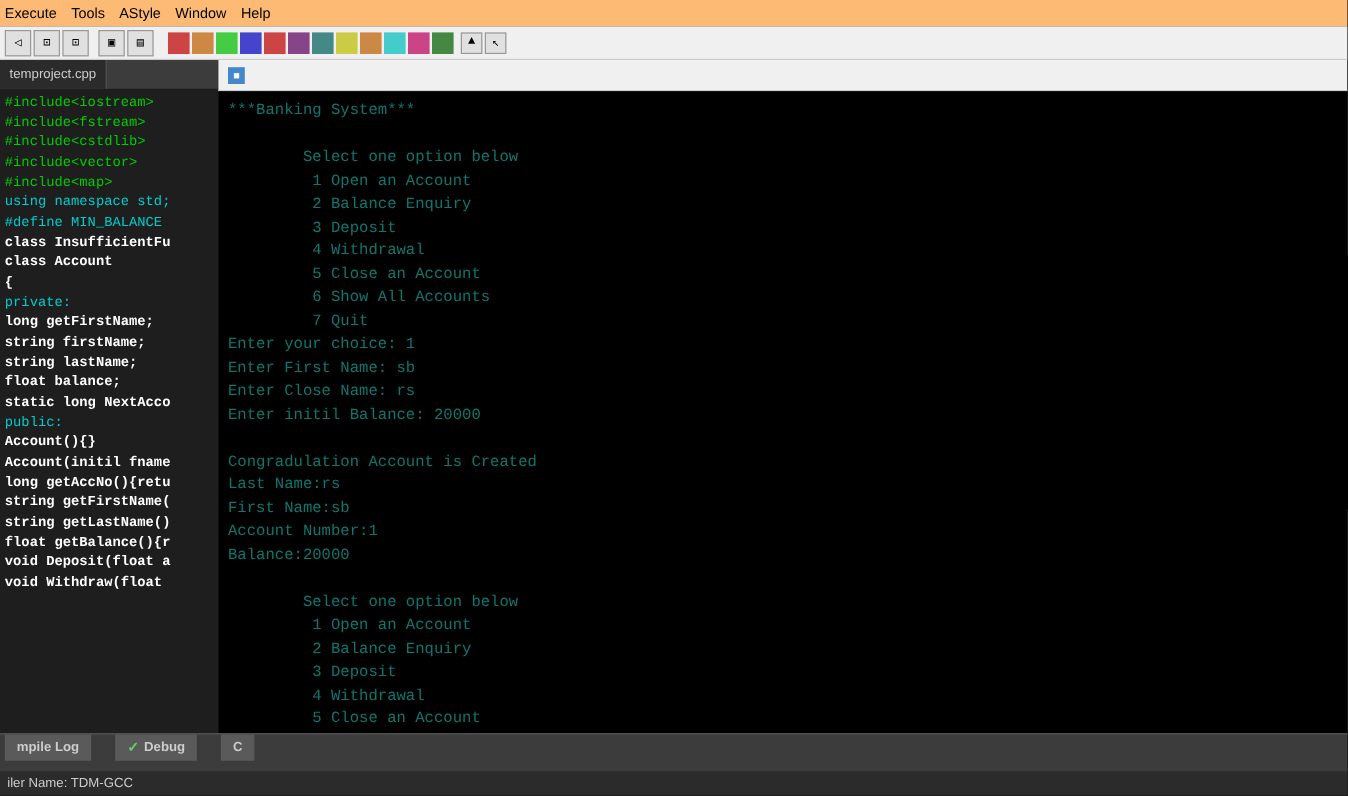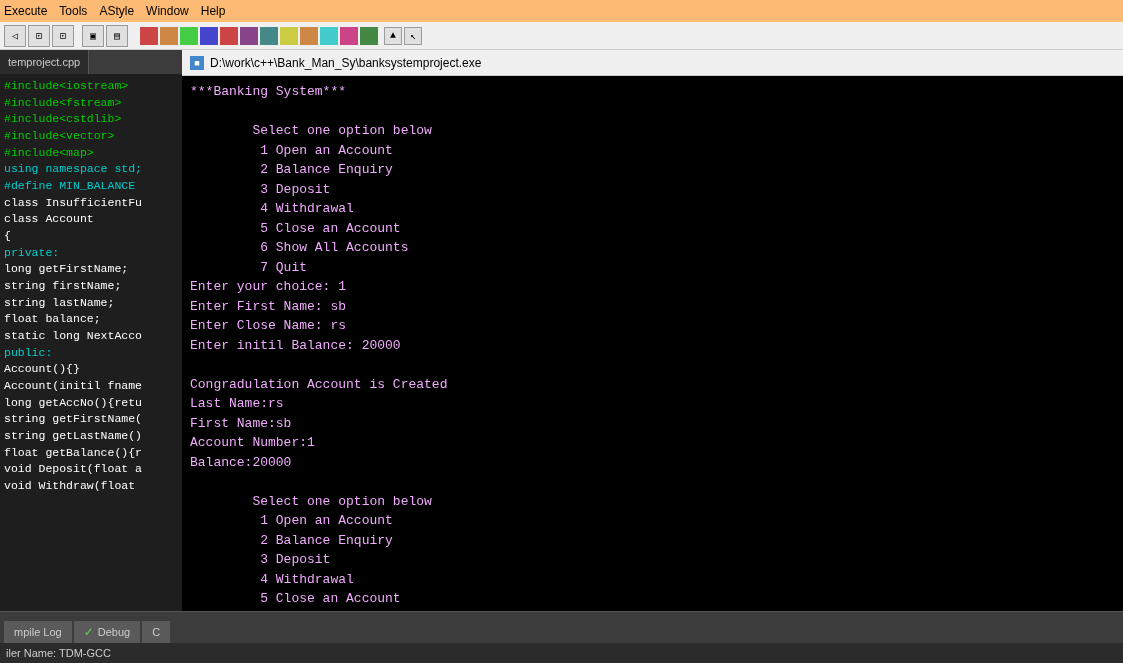--- a/index.html
+++ b/index.html
@@ -94,21 +94,21 @@
     }
 
     .code-line {
       white-space: nowrap;
       overflow: hidden;
     }
 
     
     .c-green { color: #00cc00; }
     .c-cyan { color: #00cccc; }
-    .c-white { color: #ffffff; }
+    .c-white { color: #ffffff; font-weight: bold; }
 
     
     .console-panel {
       flex: 1;
       display: flex;
       flex-direction: column;
       background: #2b2b2b;
     }
 
     .console-titlebar {
@@ -132,38 +132,39 @@
       display: flex;
       align-items: center;
       justify-content: center;
       font-size: 9px;
       color: white;
     }
 
     .console-content {
       flex: 1;
       background: #000000;
-      color: #f0abfc;
+      color: #0f766e;
       font-family: 'Courier New', Courier, monospace;
       font-size: 13px;
       padding: 6px 8px;
       overflow: hidden;
       line-height: 1.5;
     }
 
     
     .bottom-bar {
       height: 32px;
       background: #3c3c3c;
       display: flex;
-      align-items: flex-end;
+      align-items: flex-start;
       padding: 0 4px;
-      gap: 2px;
+      gap: 20px;
       flex-shrink: 0;
       border-top: 1px solid #555;
+      font-weight: bold;
     }
 
     .bottom-tab {
       background: #5a5a5a;
       color: #ccc;
       font-family: Arial, sans-serif;
       font-size: 11px;
       padding: 2px 10px;
       height: 22px;
       display: flex;
@@ -263,21 +264,20 @@
       <div class="code-line c-white">string getLastName()</div>
       <div class="code-line c-white">float getBalance(){r</div>
       <div class="code-line c-white">void Deposit(float a</div>
       <div class="code-line c-white">void Withdraw(float </div>
     </div>
   </div>
 
   <div class="console-panel">
     <div class="console-titlebar">
       <div class="console-icon">■</div>
-      <span>D:\work\c++\Bank_Man_Sy\banksystemproject.exe</span>
     </div>
     <div class="console-content">
       <div>***Banking System***</div>
       <div>&nbsp;</div>
       <div>&nbsp;&nbsp;&nbsp;&nbsp;&nbsp;&nbsp;&nbsp;&nbsp;Select one option below</div>
       <div>&nbsp;&nbsp;&nbsp;&nbsp;&nbsp;&nbsp;&nbsp;&nbsp;&nbsp;1 Open an Account</div>
       <div>&nbsp;&nbsp;&nbsp;&nbsp;&nbsp;&nbsp;&nbsp;&nbsp;&nbsp;2 Balance Enquiry</div>
       <div>&nbsp;&nbsp;&nbsp;&nbsp;&nbsp;&nbsp;&nbsp;&nbsp;&nbsp;3 Deposit</div>
       <div>&nbsp;&nbsp;&nbsp;&nbsp;&nbsp;&nbsp;&nbsp;&nbsp;&nbsp;4 Withdrawal</div>
       <div>&nbsp;&nbsp;&nbsp;&nbsp;&nbsp;&nbsp;&nbsp;&nbsp;&nbsp;5 Close an Account</div>

